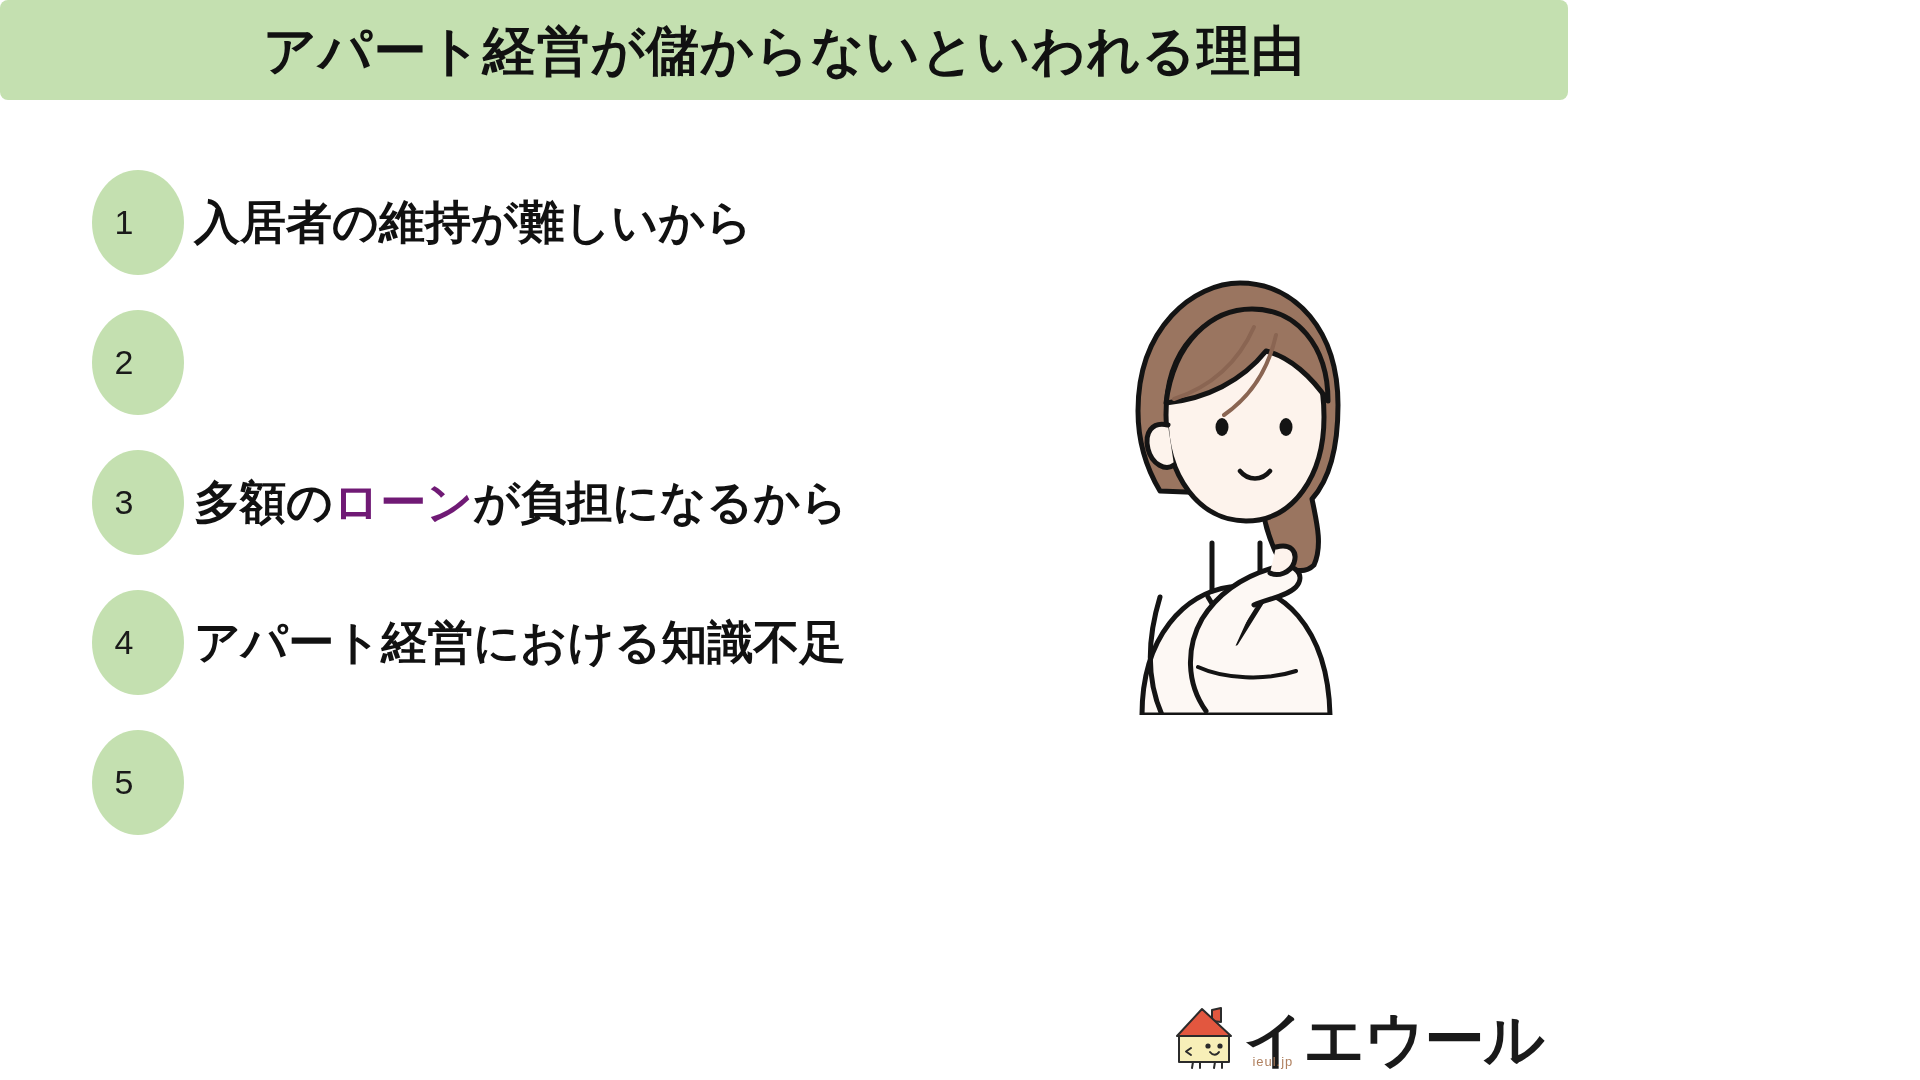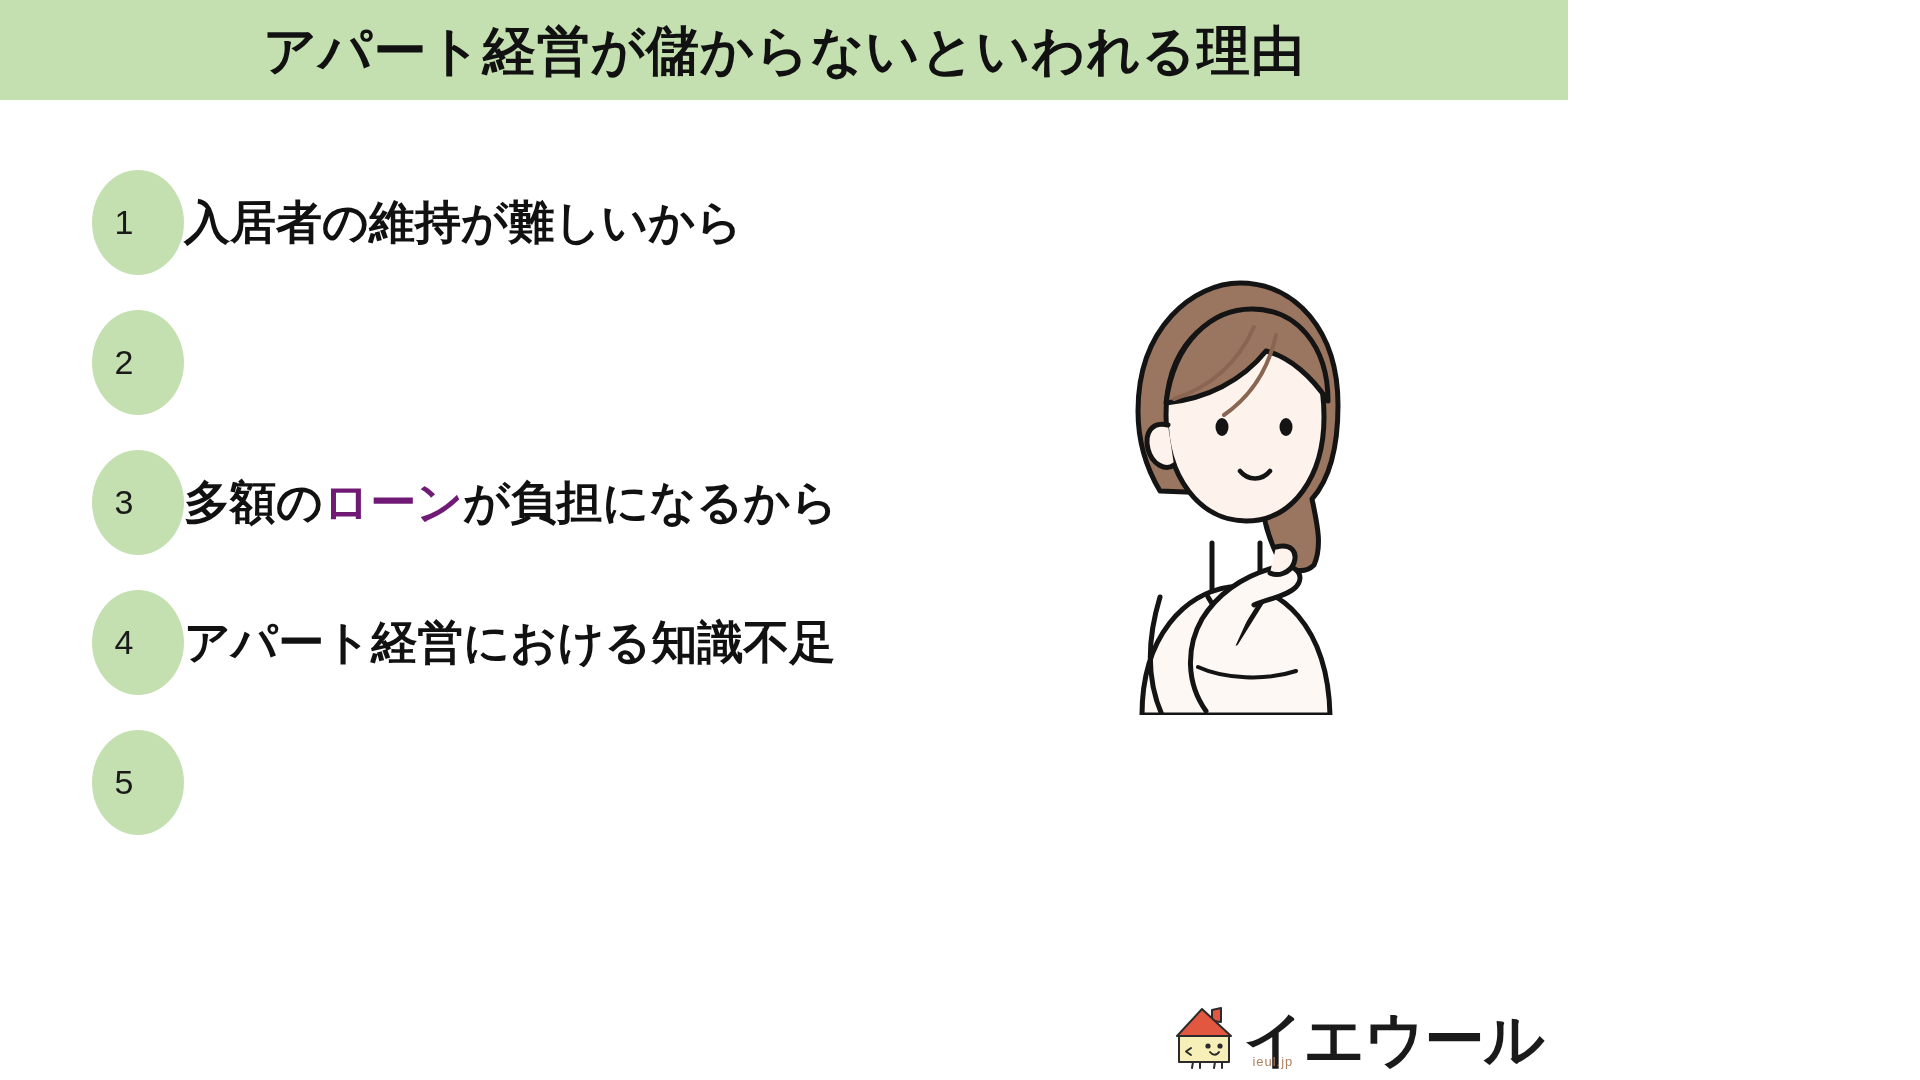--- a/index.html
+++ b/index.html
@@ -26,20 +26,21 @@
   .header-band {
     position: absolute;
     left: 0;
     top: 0;
     width: 1568px;
     height: 100px;
     background: #c4e0b0;
     display: flex;
     align-items: center;
     justify-content: center;
+    border-radius: 8px;
   }
   .header-title {
     font-size: 53px;
     font-weight: bold;
     color: #111111;
     letter-spacing: 1px;
     line-height: 1;
     white-space: nowrap;
   }
 
@@ -69,20 +70,21 @@
   }
   .num-badge .num {
     font-size: 34px;
     font-weight: normal;
     color: #1a1a1a;
     line-height: 1;
     position: relative;
     left: -14px;
   }
   .row-text {
+    margin-left: 10px;
     font-size: 46px;
     font-weight: bold;
     color: #111111;
     line-height: 1.15;
     white-space: nowrap;
   }
   .row-text .hl {
     color: #701a75;
   }
 

